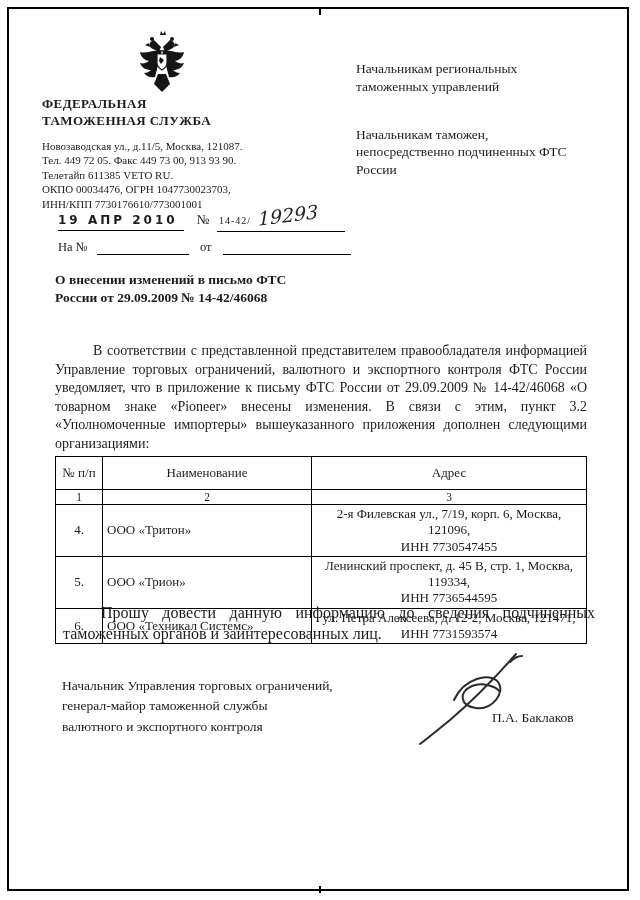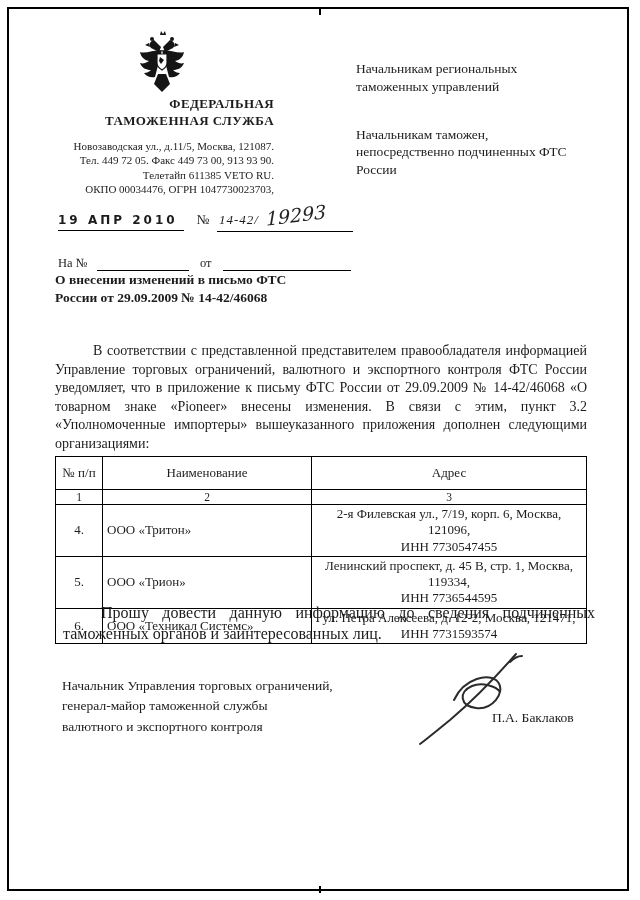--- a/index.html
+++ b/index.html
@@ -10,43 +10,43 @@
   .frame {
     position:absolute; left:7px; top:7px; width:622px; height:884px;
     border:2px solid #000; box-sizing:border-box; pointer-events:none;
   }
   .fold-mark { position:absolute; width:2px; height:7px; background:#000; }
   .fold-top { left:319px; top:8px; }
   .fold-bottom { left:319px; bottom:7px; }
 
   .emblem { position:absolute; left:137px; top:30px; width:50px; height:64px; }
 
-  .org-block { position:absolute; left:22px; top:96px; width:252px; text-align:right; }
+  .org-block { position:absolute; left:42px; top:96px; width:252px; text-align:left; }
   .org-name { font-weight:bold; font-size:13px; line-height:1.3; letter-spacing:.4px; }
   .org-addr { margin-top:9px; font-size:11px; line-height:1.32; }
 
   .addressees { position:absolute; left:356px; top:60px; width:212px; font-size:13.5px; line-height:1.32; }
   .addressee-block { margin-bottom:30px; }
 
   .date-row { position:absolute; left:58px; top:206px; font-size:13px; white-space:nowrap; }
   .stamp {
     display:inline-block; font-family:"DejaVu Sans", sans-serif; font-size:12px;
     font-weight:600; letter-spacing:3px; padding:0 6px 3px 0;
     border-bottom:1.5px solid #000;
   }
   .num-sign { display:inline-block; margin:0 4px 0 10px; font-size:13.5px; }
   .num-seg { display:inline-block; border-bottom:1.5px solid #000; padding:0 26px 3px 2px; }
-  .typed-num { font-size:13px; letter-spacing:1px;font-style:italic; }
+  .typed-num { font-size:10px; letter-spacing:1px; }
   .handwritten {
     display:inline-block; font-family:"DejaVu Serif", serif; font-style:italic;
     font-size:19px; transform:rotate(-7deg) skewX(-6deg);
     position:relative; top:-2px; margin-left:4px; color:#232323;
   }
 
-  .ref-row { position:absolute; left:58px; top:240px; font-size:12.5px; white-space:nowrap;margin-top:16px; }
+  .ref-row { position:absolute; left:58px; top:240px; font-size:12.5px; white-space:nowrap; }
   .blank { display:inline-block; border-bottom:1px solid #000; height:12px; vertical-align:bottom; }
   .blank-a { width:92px; margin:0 8px 0 6px; }
   .blank-b { width:128px; margin-left:8px; }
 
   .subject { position:absolute; left:55px; top:263px; width:255px; font-weight:bold; font-size:13.5px; line-height:1.32;margin-top:8px; }
 
   .body-par {
     position:absolute; left:55px; top:342px; width:532px;
     font-size:14px; line-height:1.33; text-align:justify; text-indent:38px; margin:0;font-family:Liberation Serif, serif;
   }
@@ -104,20 +104,21 @@
   <div class="org-block">
     <div class="org-name">
       <div>ФЕДЕРАЛЬНАЯ</div>
       <div>ТАМОЖЕННАЯ СЛУЖБА</div>
     </div>
     <div class="org-addr">
       <div>Новозаводская ул., д.11/5, Москва, 121087.</div>
       <div>Тел. 449 72 05. Факс 449 73 00, 913 93 90.</div>
       <div>Телетайп 611385 VETO RU.</div>
       <div>ОКПО 00034476, ОГРН 1047730023703,</div>
+      <div>ИНН/КПП 7730176610/773001001</div>
     </div>
   </div>
 
   <div class="addressees">
     <div class="addressee-block">Начальникам региональных таможенных управлений</div>
     <div class="addressee-block">Начальникам таможен, непосредственно подчиненных ФТС России</div>
   </div>
 
   <div class="date-row">
     <span class="stamp">19 АПР 2010</span>

